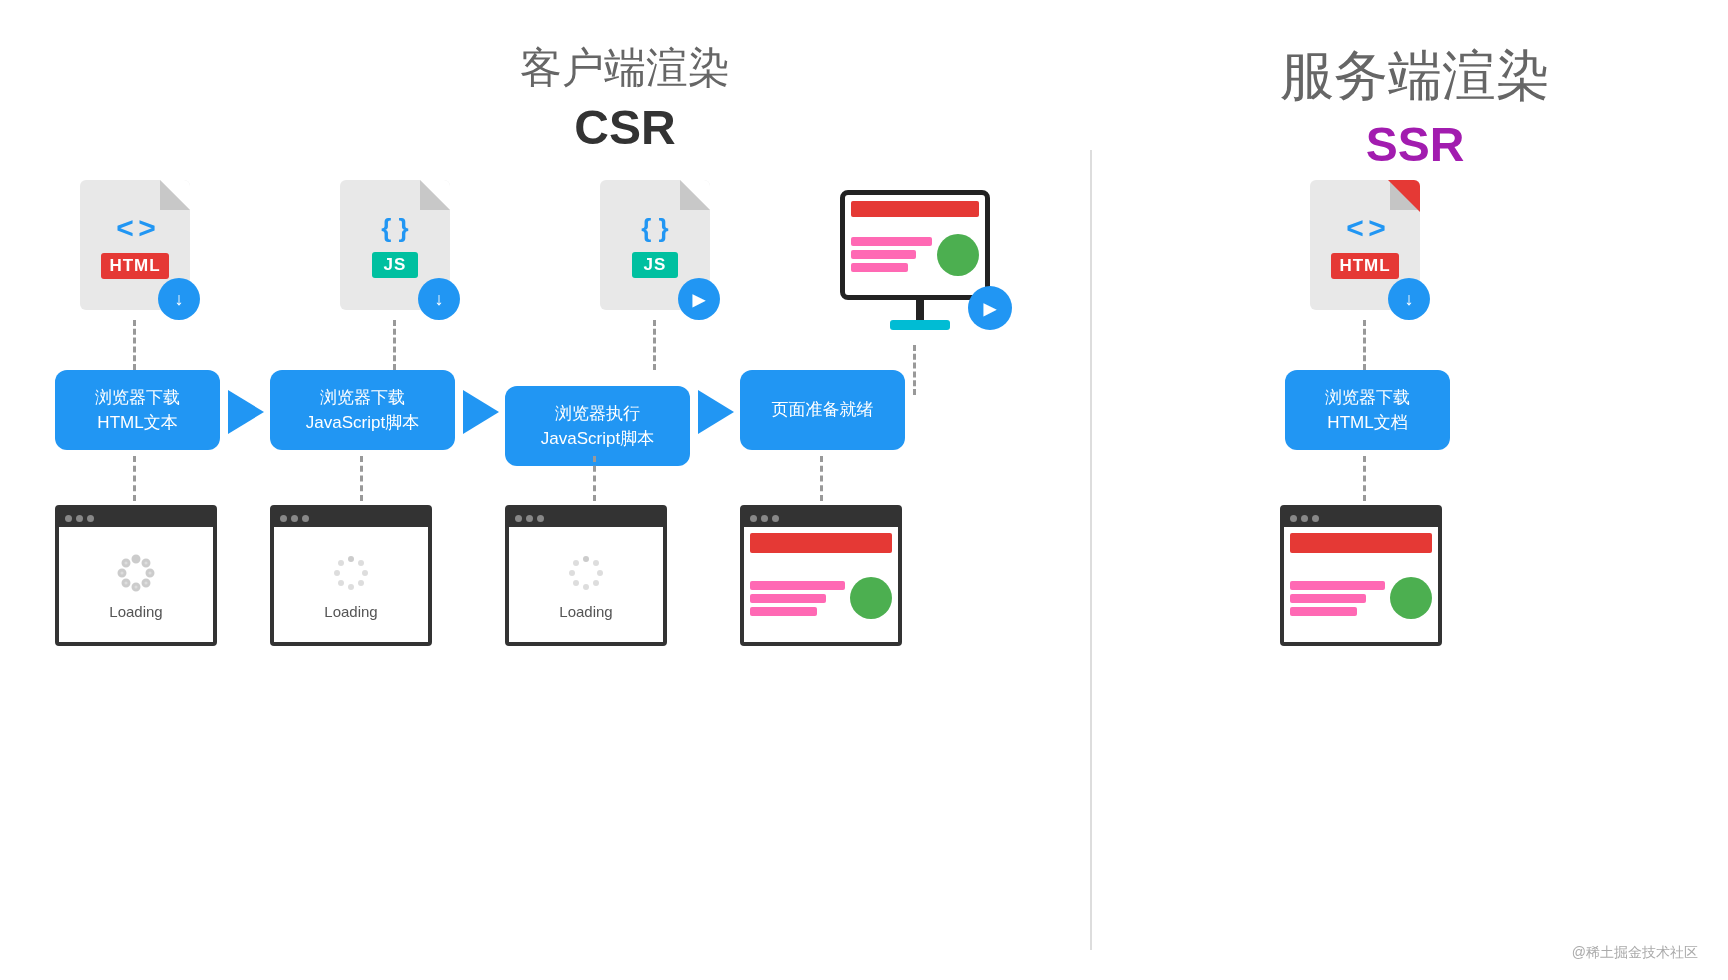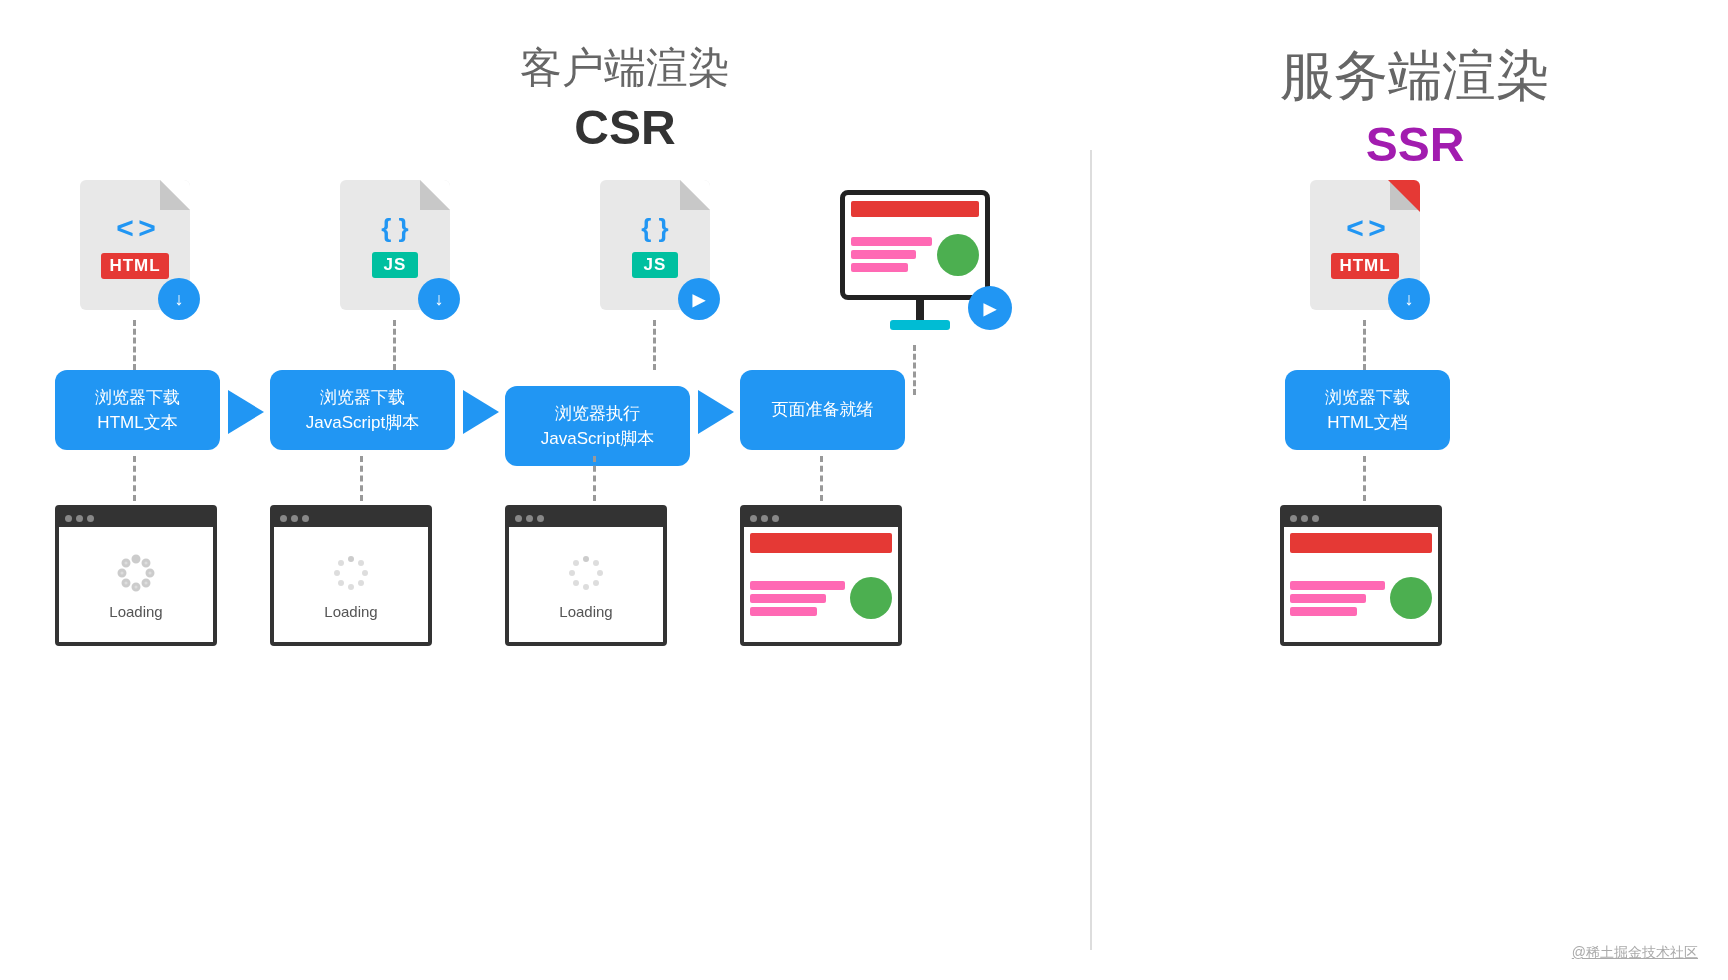--- a/index.html
+++ b/index.html
@@ -252,15 +252,15 @@
         <div style="display:flex; flex-direction:column; gap:4px; flex:1;">
           <div style="height:9px; background:#ff69b4; border-radius:2px;"></div>
           <div style="height:9px; background:#ff69b4; border-radius:2px; width:80%;"></div>
           <div style="height:9px; background:#ff69b4; border-radius:2px; width:70%;"></div>
         </div>
         <div style="width:42px; height:42px; background:#4caf50; border-radius:50%;"></div>
       </div>
     </div>
   </div>
 
-  <div style="position:absolute; bottom:18px; right:30px; font-size:14px; color:#aaa;text-decoration:underline;">@稀土掘金技术社区</div>
+  <div style="position:absolute; bottom:18px; right:30px; font-size:14px; color:#aaa;">@稀土掘金技术社区</div>
 
 </div>
 
 </body></html>

